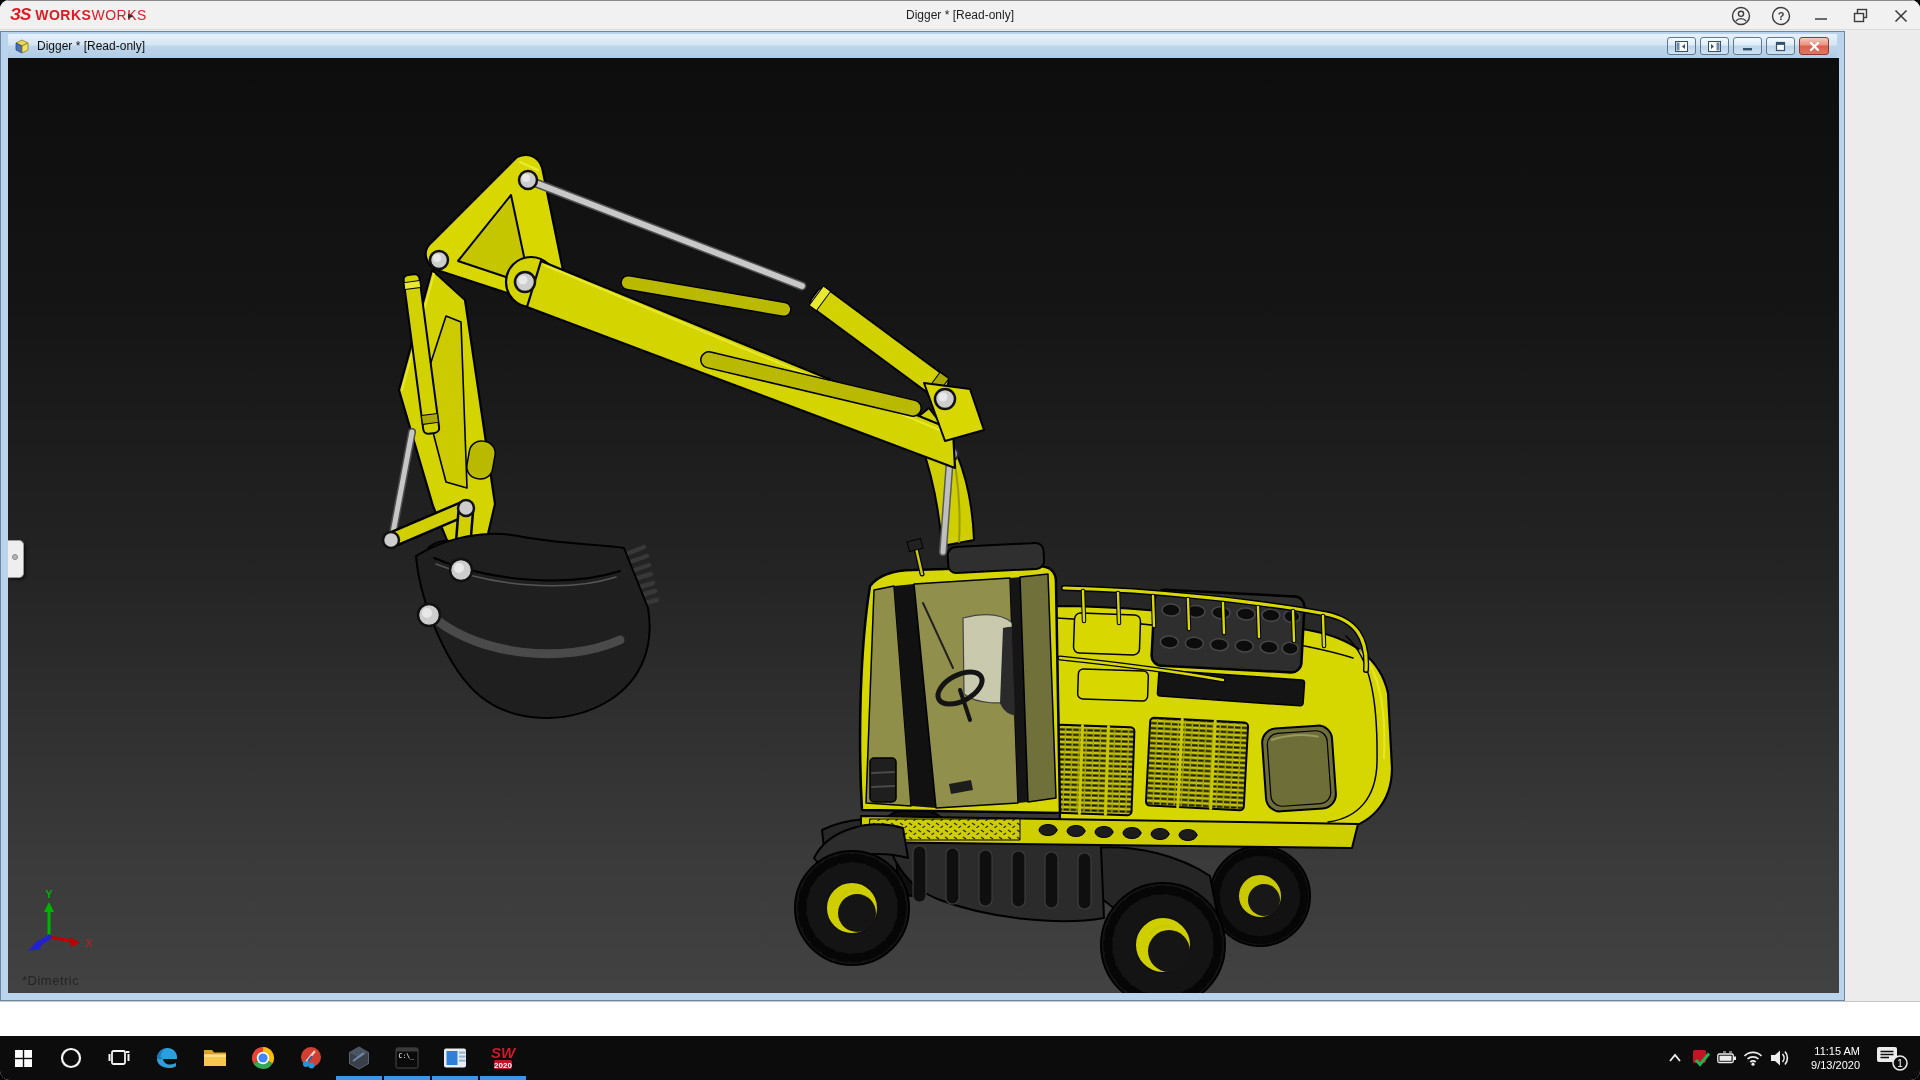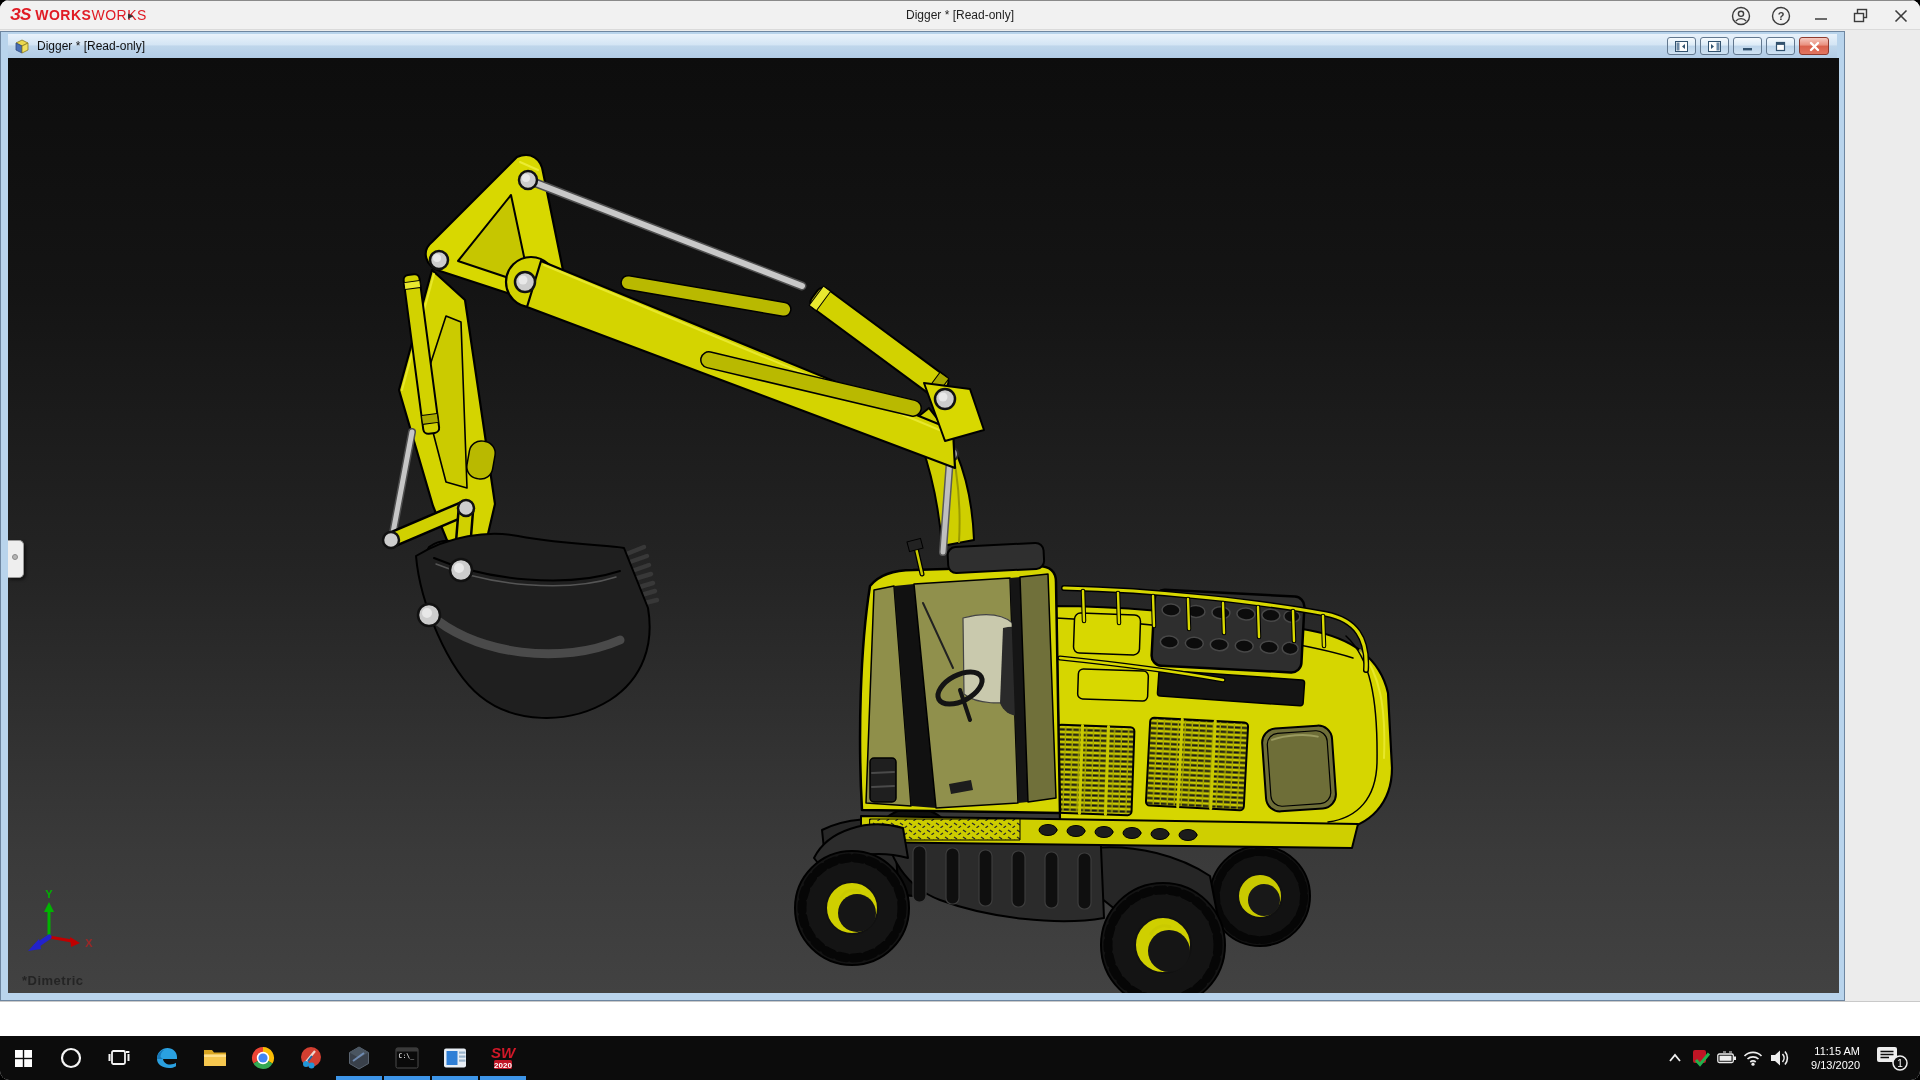--- a/index.html
+++ b/index.html
@@ -28,21 +28,21 @@
   .doc-title{font-size:12px;color:#101010;}
   .doc-btns{position:absolute;right:8px;top:3px;display:flex;gap:4px;}
   .wbtn{width:29px;height:18px;border:1px solid #62788f;border-radius:3px;cursor:pointer;
         background:linear-gradient(#f6fafd 0%,#dcebf7 45%,#bcd4ea 50%,#cfe2f2 100%);
         display:flex;align-items:center;justify-content:center;}
   .wbtn.close{width:30px;border-color:#8e3a2e;background:linear-gradient(#f6c9c0 0%,#e98f7d 45%,#d9604b 50%,#e2755f 100%);}
 
   .viewport{position:relative;width:1831px;height:935px;
             background:linear-gradient(180deg,#0d0d0d 0%,#141414 25%,#242424 55%,#3a3a3a 85%,#424242 100%);overflow:hidden;}
   .viewport svg.model-svg{position:absolute;left:0;top:0;}
-  .view-label{position:absolute;left:14px;bottom:5px;font-size:13px;font-weight:bold;color:#242424;letter-spacing:.5px;}
+  .view-label{position:absolute;left:14px;bottom:5px;font-size:13px;font-weight:normal;color:#242424;letter-spacing:.5px;}
   .splitter-tab{position:absolute;left:0;top:482px;width:16px;height:38px;background:#eeeeee;
                 border:1px solid #9a9a9a;border-left:none;border-radius:0 5px 5px 0;cursor:pointer;
                 box-shadow:2px 2px 3px rgba(0,0,0,.5);}
   .splitter-tab .dot{position:absolute;left:4px;top:13px;width:6px;height:6px;border-radius:50%;
                      background:#b5b5b5;border:1px solid #8a8a8a;}
 
   .status-strip{position:absolute;top:1001px;left:0;width:1920px;height:35px;background:#ffffff;border-top:1px solid #c9c9c9;}
 
   
   .taskbar{position:absolute;left:0;top:1036px;width:1920px;height:44px;background:#0c0c0c;display:flex;align-items:stretch;}

